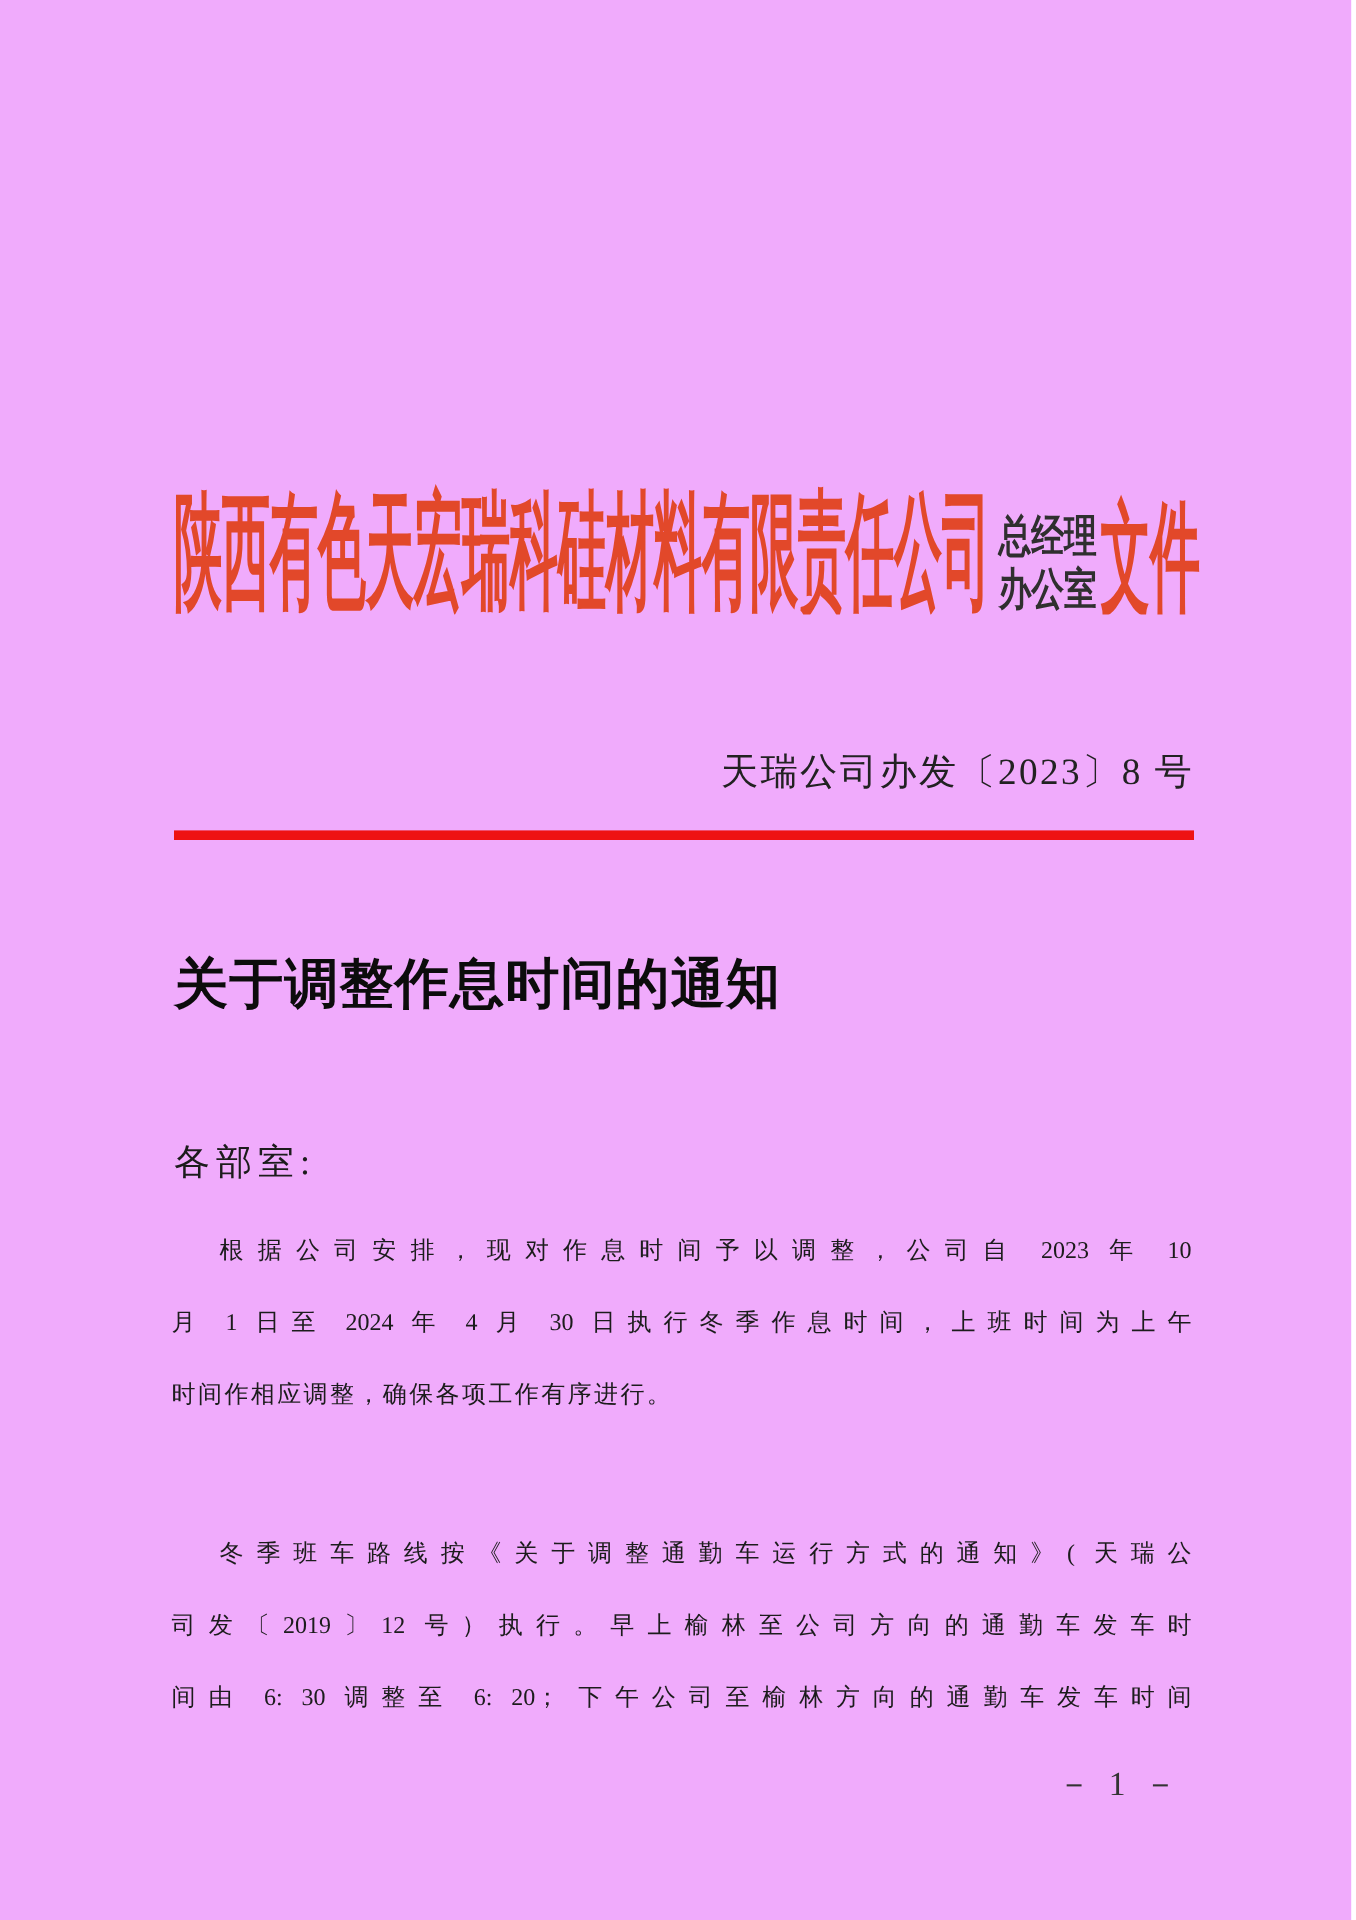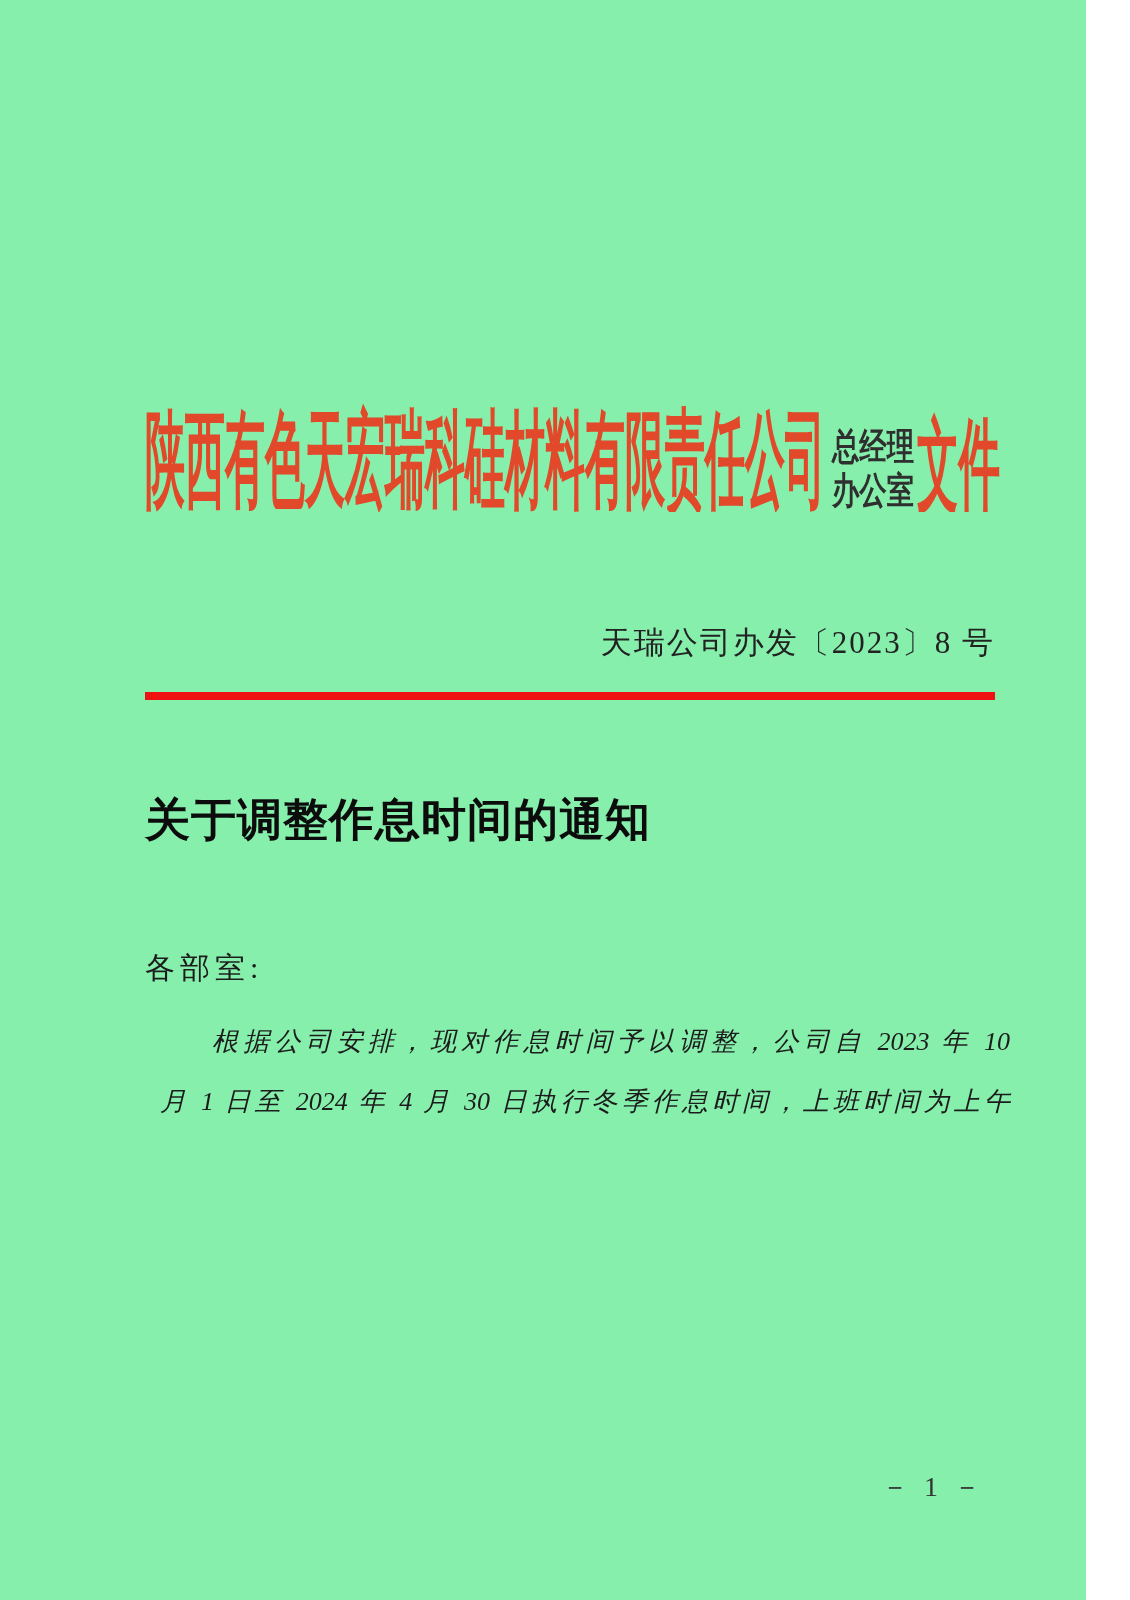--- a/index.html
+++ b/index.html
@@ -1,23 +1,24 @@
 <!DOCTYPE html>
 <html><head>
 <meta charset="utf-8">
 <style>
   html, body { margin: 0; padding: 0; background: #ffffff; }
   .page {
     position: relative;
     width: 1086px;
     height: 1600px;
-    background: #86efac;
+    background: #f0abfc;
     overflow: hidden;
     font-family: "Liberation Serif", "DejaVu Serif", serif;
     color: #1c1c1c;
+    padding-left: 40px;
   }
   .letterhead {
     position: absolute;
     left: 145px;
     top: 398px;
     width: 855px;
     height: 114px;
   }
   .letterhead svg { display: block; }
   .letterhead text {
@@ -61,26 +62,25 @@
     position: absolute;
     left: 145px;
     top: 948px;
     font-size: 30px;
     letter-spacing: 5px;
     color: #1c1c1c;
     font-family: Liberation Serif, serif;
   }
   .para {
     position: absolute;
-    left: 160px;
+    left: 143px;
     width: 850px;
-    font-size: 26px;
+    font-size: 20px;
     line-height: 60px;
     color: #1c1c1c;
-    font-style: italic;
   }
   .para-1 { top: 1012px; }
   .para-2 { top: 1265px; }
   .bodyline {
     width: 850px;
     white-space: nowrap;
     text-align: justify;
     text-align-last: justify;
   }
   .bodyline.indent { text-indent: 2em; }
@@ -120,18 +120,24 @@
 
   <div class="red-rule"></div>
 
   <h1 class="doc-title">关于调整作息时间的通知</h1>
 
   <div class="salutation">各部室:</div>
 
   <div class="para para-1">
     <div class="bodyline indent">根据公司安排，现对作息时间予以调整，公司自 2023 年 10</div>
     <div class="bodyline">月 1 日至 2024 年 4 月 30 日执行冬季作息时间，上班时间为上午</div>
+    <div class="bodyline short">时间作相应调整，确保各项工作有序进行。</div>
   </div>
 
+  <div class="para para-2">
+    <div class="bodyline indent">冬季班车路线按《关于调整通勤车运行方式的通知》( 天瑞公</div>
+    <div class="bodyline">司发〔2019〕12 号）执行。早上榆林至公司方向的通勤车发车时</div>
+    <div class="bodyline">间由 6: 30 调整至 6: 20； 下午公司至榆林方向的通勤车发车时间</div>
+  </div>
 
   <div class="page-number">－ 1 －</div>
 
 </div>
 
 </body></html>

